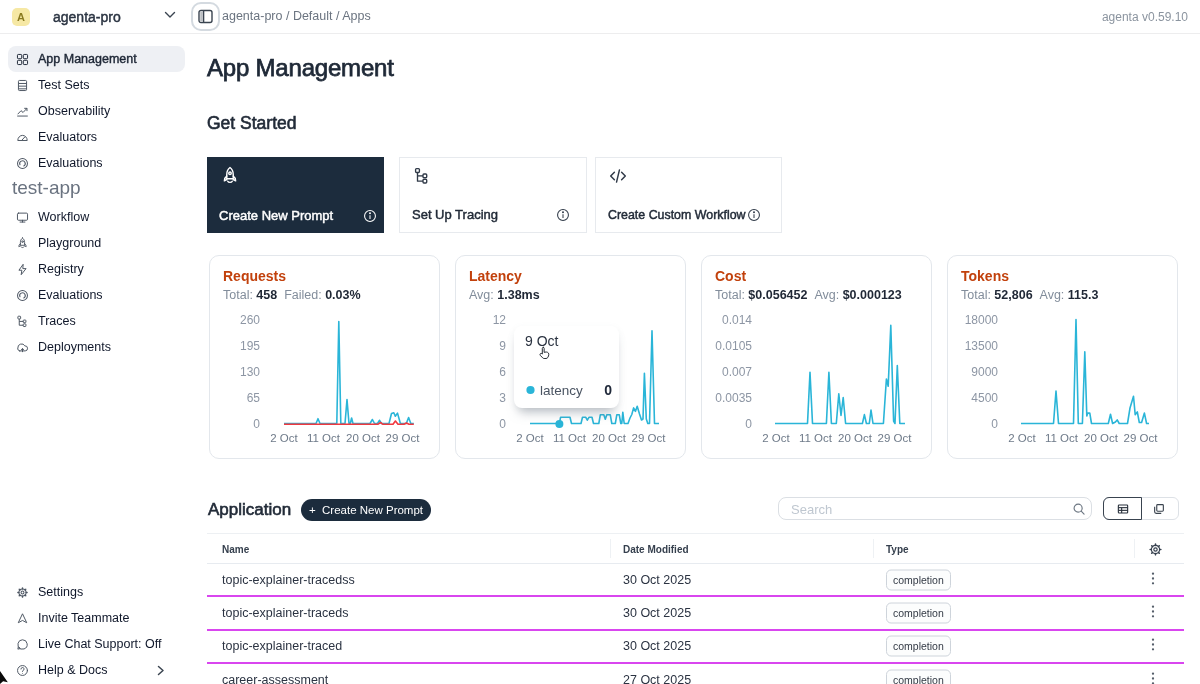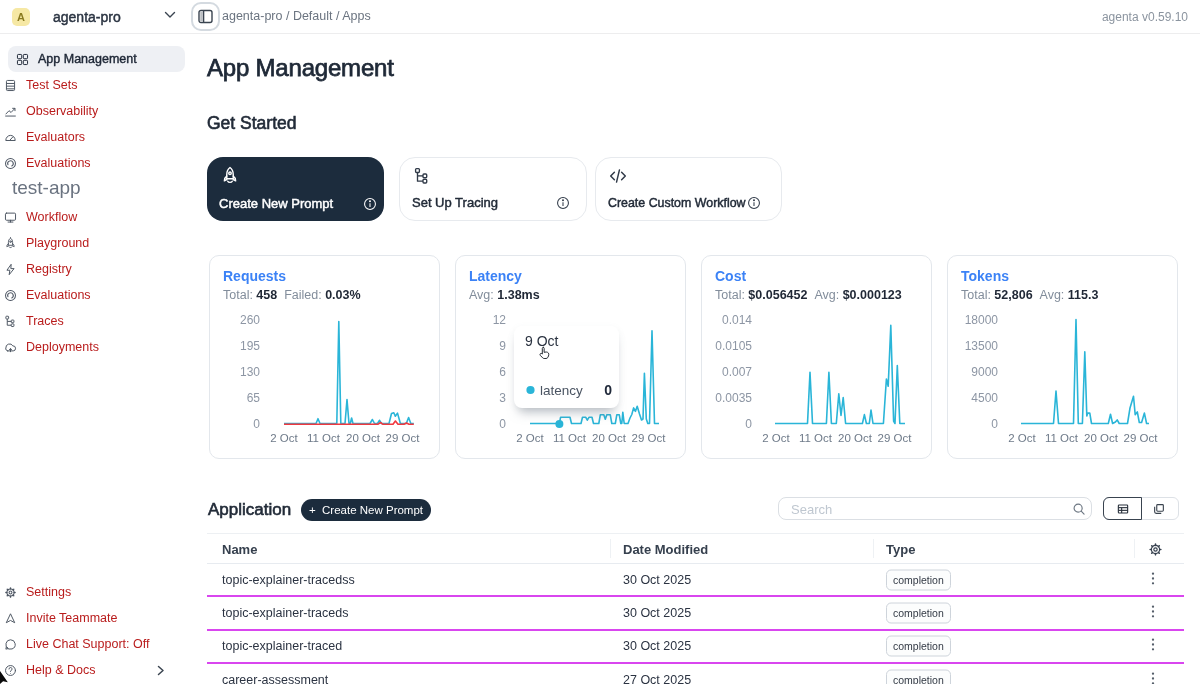--- a/index.html
+++ b/index.html
@@ -9,54 +9,54 @@
 #topbar { position:absolute; left:0; top:0; width:1200px; height:34px; background:#fff; border-bottom:1px solid #ededee; }
 #avatar { position:absolute; left:12px; top:8px; width:18px; height:18px; border-radius:5px; background:#f6e8a4; color:#8a7a1f; font-size:11px; font-weight:bold; text-align:center; line-height:18px; }
 #wsname { position:absolute; left:37px; top:9px; font-size:14px; font-weight:400; -webkit-text-stroke:0.45px #2b3442; color:#2b3442;margin-left:16px; }
 #chev1 { position:absolute; left:164px; top:11px; }
 #togglering { position:absolute; left:191px; top:2px; width:29px; height:29px; border:2.5px solid #d4dae0; border-radius:10px; background:#fff; }
 #toggleicon { position:absolute; left:198px; top:9px; }
 #crumb { position:absolute; left:222px; top:9px; font-size:12.5px; color:#6b7480; }
 #version { position:absolute; right:12px; top:10px; font-size:12px; color:#8b949f; }
 
 #sidebar { position:absolute; left:0; top:34px; width:186px; height:650px; background:#fff; }
-.mitem { position:relative; height:26px; display:flex; align-items:center; padding-left:4px; color:#b91c1c; font-size:12.5px; }
+.mitem { position:relative; height:26px; display:flex; align-items:center; padding-left:16px; color:#0f172a; font-size:12.5px; }
 .mitem svg { margin-right:9px; flex:0 0 auto; }
 .mitem.sel { background:#eef0f4; border-radius:8px; margin:0 1px 0 8px; padding-left:8px; color:#1d2635; font-weight:400; -webkit-text-stroke:0.4px #1d2635; }
 .mlabel { padding-left:12px; font-size:19px; color:#6a7380; height:16px; line-height:16px; }
 #menu1 { position:absolute; left:0; top:12px; width:186px; }
 #menu2 { position:absolute; left:0; top:146px; width:186px; }
 #menubot { position:absolute; left:0; bottom:1px; width:186px; }
 .chevright { position:absolute; right:12px; top:8px; }
 
 #h1 { position:absolute; left:207px; top:54px; font-size:24px; font-weight:400; -webkit-text-stroke:0.75px #1f2937; color:#1f2937; letter-spacing:-0.2px; }
 #h2 { position:absolute; left:207px; top:113px; font-size:17.5px; font-weight:400; -webkit-text-stroke:0.6px #222b38; color:#222b38; }
-.gscard { position:absolute; top:157px; height:64px; border-radius:16px; }
+.gscard { position:absolute; top:157px; height:76px; border-radius:0; }
 #gs1 { left:207px; width:177px; background:#1c2c3d; color:#fff; }
 #gs2 { left:399px; width:188px; border:1px solid #e7eaee; color:#222b38; }
 #gs3 { left:595px; width:187px; border:1px solid #e7eaee; color:#222b38; }
 .gsicon { position:absolute; left:13px; top:9px; }
 .gstitle { position:absolute; left:12px; bottom:10px; font-size:13px; font-weight:400; -webkit-text-stroke:0.45px currentColor; }
 .gsinfo { position:absolute; right:16px; bottom:10px; }
 
 .ccard { position:absolute; top:255px; width:231px; height:204px; border:1px solid #e3e7ec; border-radius:10px; background:#fff; }
-.ctitle { position:absolute; left:13px; top:12px; font-size:14px; font-weight:600; color:#3b82f6; }
+.ctitle { position:absolute; left:13px; top:12px; font-size:14px; font-weight:600; color:#c2410c; }
 .cstats { position:absolute; left:13px; top:32px; font-size:12.5px; color:#828d9b; }
 .cstats b { color:#1f2735;margin-top:9px; }
 .csvg { position:absolute; left:0; top:0; }
 
 #apph { position:absolute; left:208px; top:500px; font-size:17px; font-weight:400; -webkit-text-stroke:0.6px #222b38; color:#222b38; }
 #newbtn { position:absolute; left:301px; top:499px; width:130px; height:22px; background:#1c2c3d; border-radius:11px; color:#fff; font-size:11.5px; text-align:center; line-height:22px; }
 #search { position:absolute; left:778px; top:497px; width:314px; height:23px; border:1px solid #dbdfe4; border-radius:8px; background:#fff;padding-left:15px; }
 #search span { position:absolute; left:12px; top:4px; font-size:13px; color:#bfc7d0; }
 #seg { position:absolute; left:1103px; top:497px; width:76px; height:23px; border:1px solid #dde1e6; border-radius:6px; background:#fff; }
 #seg1 { position:absolute; left:-1px; top:-1px; width:39px; height:23px; border:1.5px solid #39434f; border-radius:6px 0 0 6px; }
 
 #tbl { position:absolute; left:207px; top:533px; width:977px; }
-.thead { position:relative; height:31px; border-top:1px solid #edf0f3; border-bottom:1px solid #e7ebf0; font-size:13px; font-weight:600; color:#36404e; }
+.thead { position:relative; height:31px; border-top:1px solid #edf0f3; border-bottom:1px solid #e7ebf0; font-size:10px; font-weight:600; color:#36404e; }
 .trow { position:relative; height:33.3px; border-bottom:2px solid #d946ef; font-size:12.5px; color:#2b3342; }
 .cname { position:absolute; left:15px; top:50%; transform:translateY(-50%); }
 .cdate { position:absolute; left:416px; top:50%; transform:translateY(-50%); }
 .ctype { position:absolute; left:679px; top:50%; transform:translateY(-50%); }
 .vsep { position:absolute; width:1px; background:#eef1f4; top:5px; bottom:5px; }
 .chip { display:inline-block; border:1px solid #ced4db; border-radius:5px; background:#fcfdfd; font-size:10.5px; color:#333a45; padding:3px 6px 4px; }
 .dots { position:absolute; left:944px; top:50%; transform:translateY(-50%); }
 #cursor { position:absolute; left:0; top:671px; }
 </style>
 </head>

